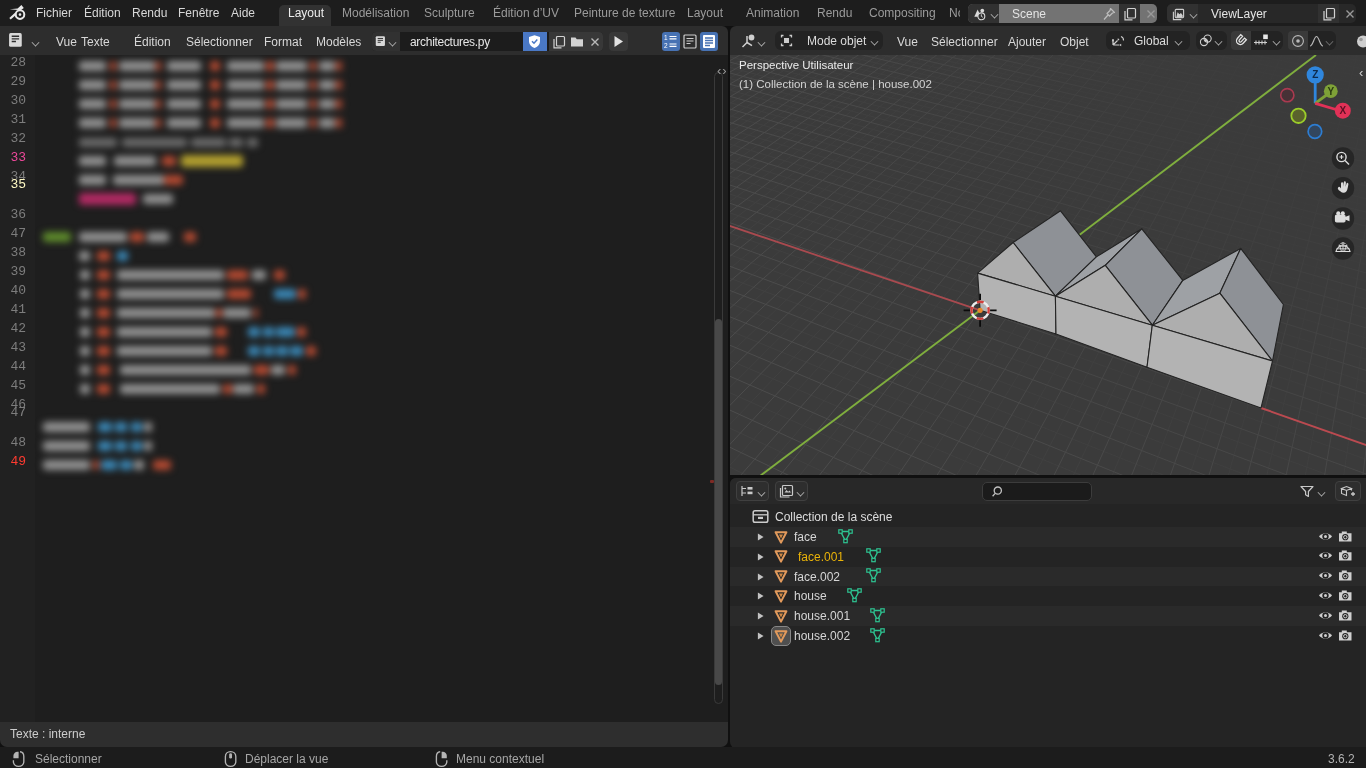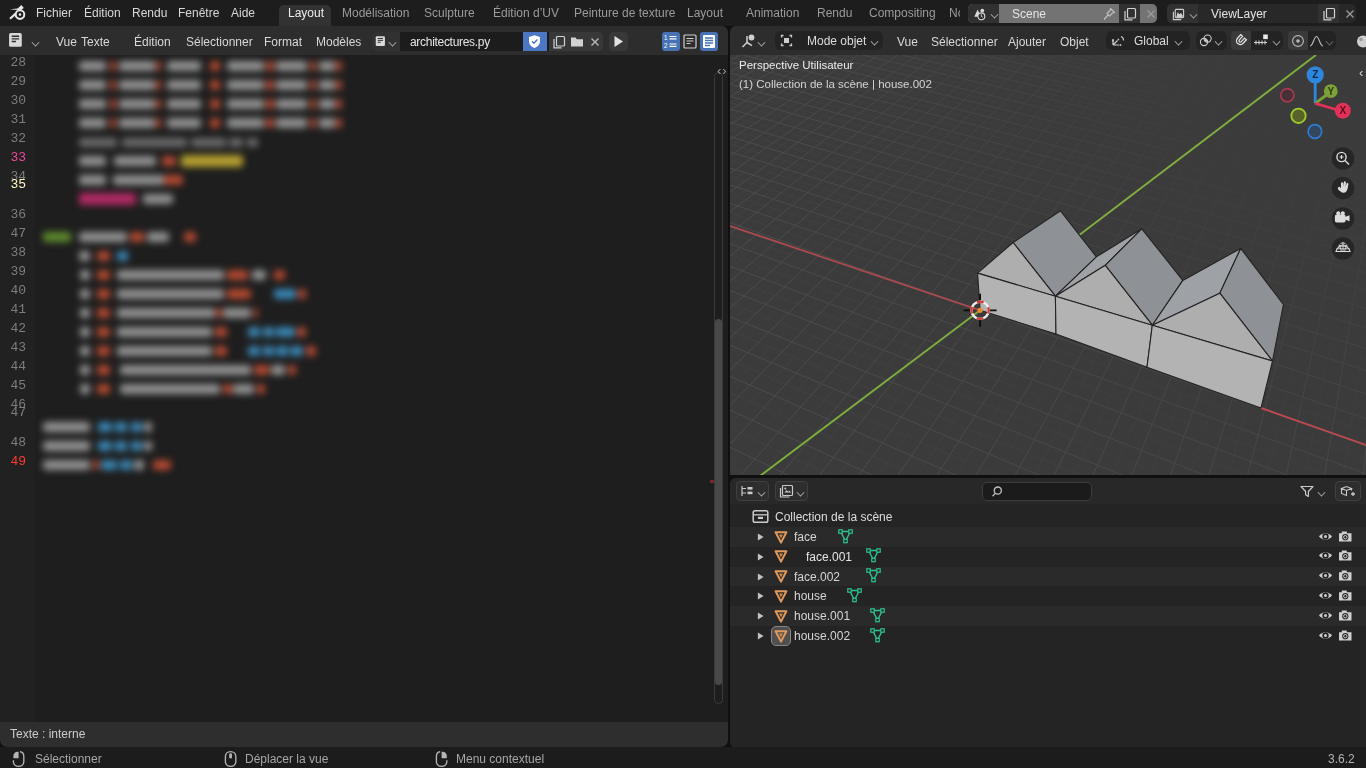--- a/index.html
+++ b/index.html
@@ -701,21 +701,21 @@
       <circle cx="7.3" cy="7.2" r="1.7" fill="none" stroke="#cfcfcf" stroke-width="1"></circle>
     </svg>
     <div class="abs" style="left:0;top:69px;width:636px;height:20px;background:#242424"></div>
     <svg class="abs" style="left:27px;top:75px" width="7" height="8" viewBox="0 0 8 9">
       <path d="M1 0.5 L7.5 4.5 L1 8.5 Z" fill="#c3c3c3"></path>
     </svg>
     <svg class="abs" style="left:44px;top:71px" width="14" height="14" viewBox="0 0 14 14">
       <path d="M1.6 2.2 H12.4 L7 12.6 Z" fill="none" stroke="#e29a5c" stroke-width="2" stroke-linejoin="round"></path>
       <path d="M5 4.6 h4 L7 8.4 z" fill="#d18a46"></path>
     </svg>
-    <div class="abs" style="left:76px;top:72px;color:#e5e5e5">face.001</div>
+    <div class="abs" style="left:68px;top:72px;color:#eab308">face.001</div>
     <svg class="abs" style="left:136px;top:70px" width="15" height="15" viewBox="0 0 15 15">
       <path d="M2.5 2.5 H12.5 L7.5 12 Z" fill="none" stroke="#2ec492" stroke-width="1.4" stroke-linejoin="round"></path>
       <rect x="0.8" y="0.8" width="3.4" height="3.4" fill="#242424" stroke="#2ec492" stroke-width="1.2"></rect>
       <rect x="10.8" y="0.8" width="3.4" height="3.4" fill="#242424" stroke="#2ec492" stroke-width="1.2"></rect>
       <rect x="5.8" y="10.3" width="3.4" height="3.4" fill="#242424" stroke="#2ec492" stroke-width="1.2"></rect>
     </svg>
     <svg class="abs" style="left:588px;top:71px" width="15" height="14" viewBox="0 0 15 14">
       <path d="M1 6.5 A 8.2 8.2 0 0 1 14 6.5 A 8.2 8.2 0 0 1 1 6.5 Z" fill="#cfcfcf"></path>
       <circle cx="7.5" cy="6.5" r="3.2" fill="#242424"></circle>
       <circle cx="7.5" cy="6.5" r="1.5" fill="#cfcfcf"></circle>

